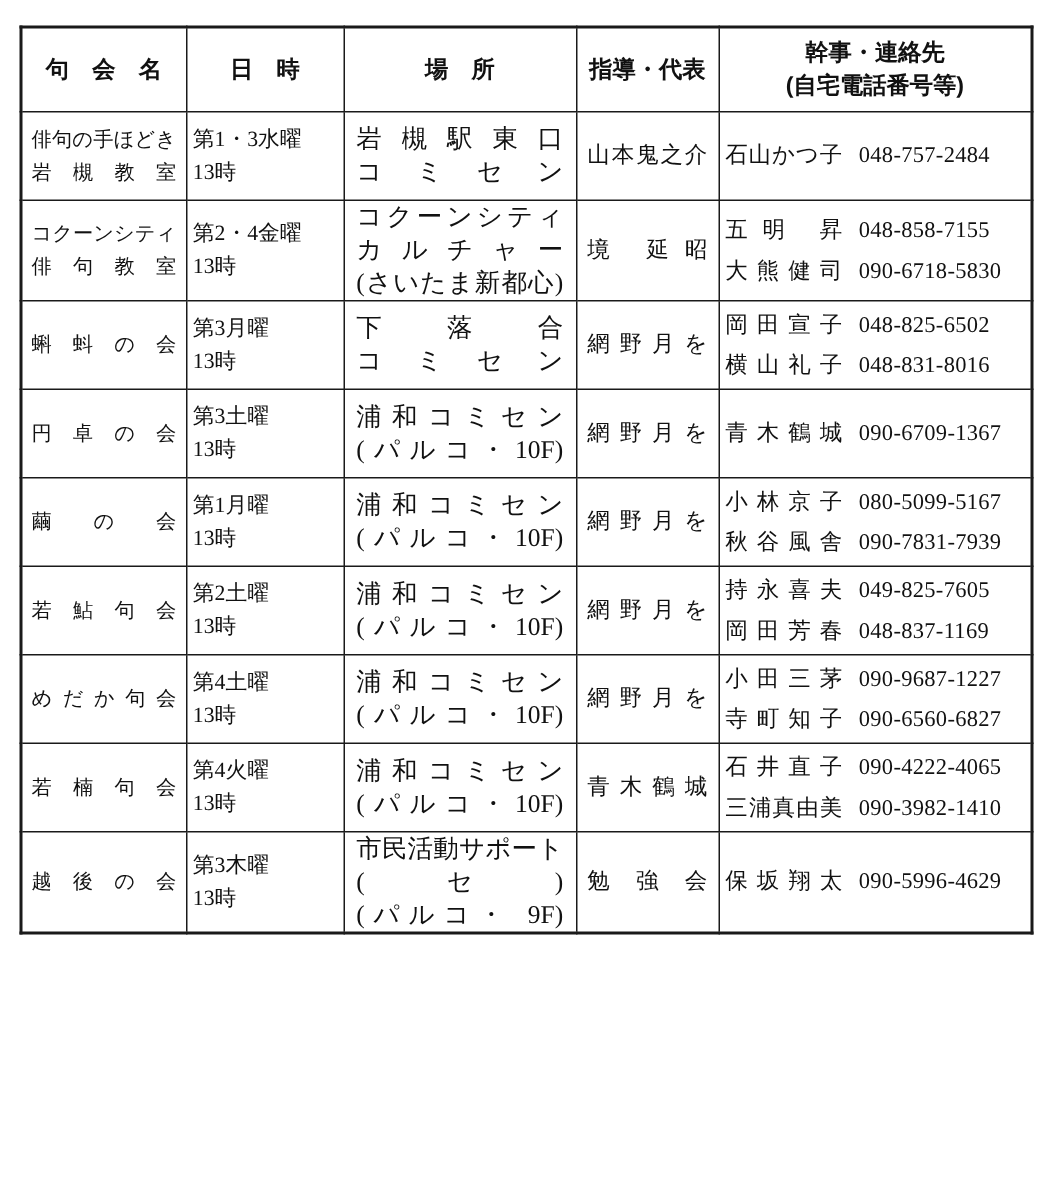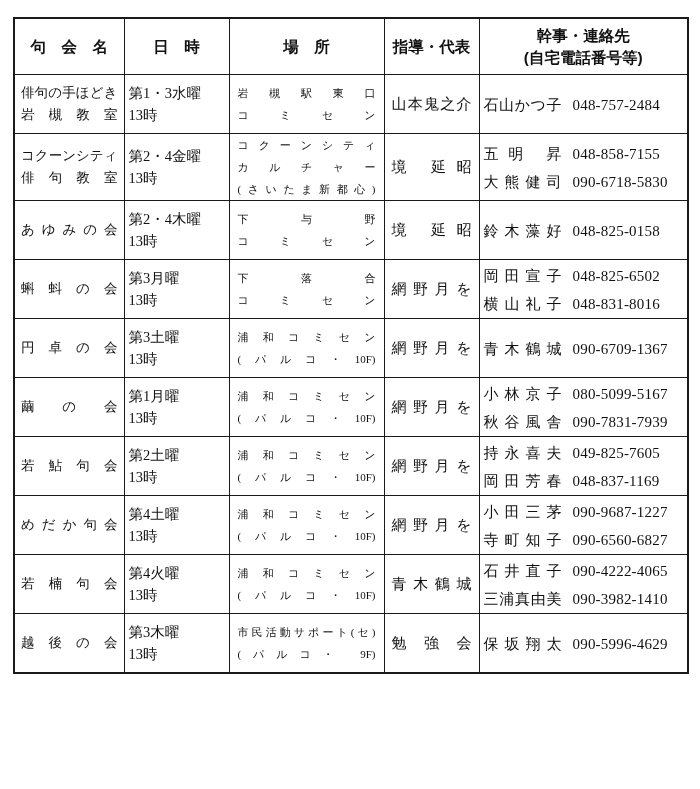--- a/index.html
+++ b/index.html
@@ -47,21 +47,21 @@
     text-align: center;
     padding: 0 2px;
   }
   .hline { line-height: 22px; }
 
   
   .club-table td { height: 58px; }
 
   td.club  { padding: 0 6px;  font-size: 13.5px; margin-top: 24px; }
   td.when  { padding: 0 4px;  font-size: 14.5px; text-align: left; }
-  td.where { padding: 0 8px;  font-size: 11px; }
+  td.where { padding: 0 8px;  font-size: 17px; }
   td.who   { padding: 0 7px;  font-size: 15px;   }
   td.contact { padding: 0 6px 0 4px; font-size: 15px; }
 
   .jline {
     text-align: justify;
     text-align-last: justify;
     line-height: 22px;
   }
   td.who .jline { line-height: 20px; }
   .cline { line-height: 22px; }
@@ -151,39 +151,20 @@
           <td class="who">
             <div class="jline">境 延昭</div>
           </td>
           <td class="contact">
             <div class="crow"><span class="cname">五明 昇</span><span class="cphone">048-858-7155</span></div>
             <div class="crow"><span class="cname">大熊健司</span><span class="cphone">090-6718-5830</span></div>
           </td>
         </tr>
         <tr>
           <td class="club">
-            <div class="jline">あゆみの会</div>
-          </td>
-          <td class="when">
-            <div class="cline">第2・4木曜</div>
-            <div class="cline">13時</div>
-          </td>
-          <td class="where">
-            <div class="jline">下与野</div>
-            <div class="jline">コミセン</div>
-          </td>
-          <td class="who">
-            <div class="jline">境 延昭</div>
-          </td>
-          <td class="contact">
-            <div class="crow"><span class="cname">鈴木藻好</span><span class="cphone">048-825-0158</span></div>
-          </td>
-        </tr>
-        <tr>
-          <td class="club">
             <div class="jline">蝌蚪の会</div>
           </td>
           <td class="when">
             <div class="cline">第3月曜</div>
             <div class="cline">13時</div>
           </td>
           <td class="where">
             <div class="jline">下落合</div>
             <div class="jline">コミセン</div>
           </td>

